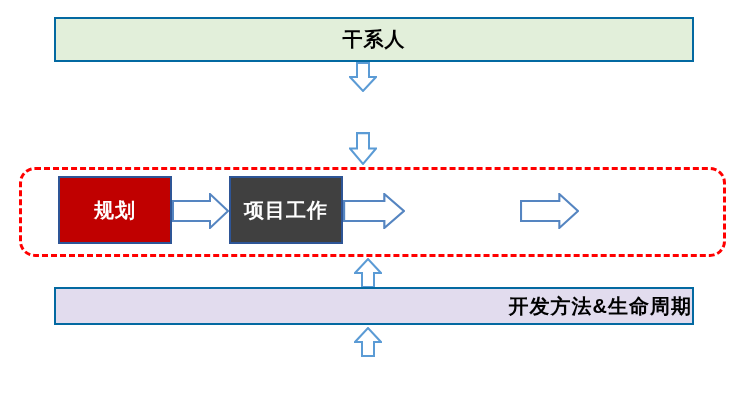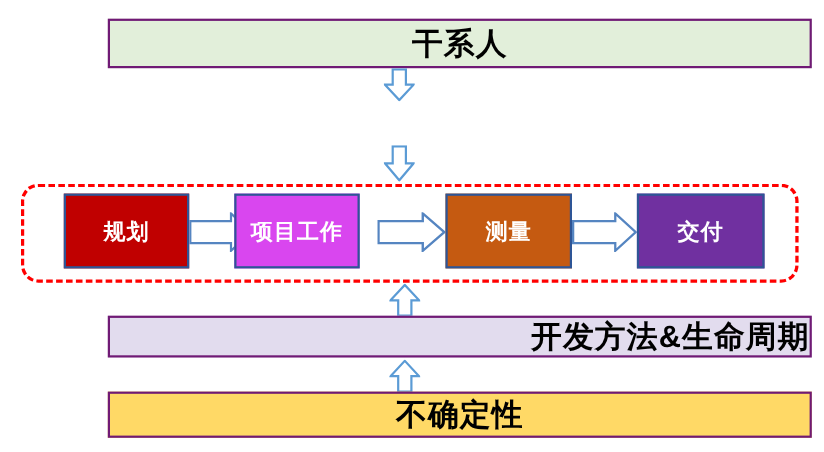--- a/index.html
+++ b/index.html
@@ -8,30 +8,29 @@
     width: 749px;
     height: 411px;
     background: #ffffff;
     font-family: "Liberation Sans", "DejaVu Sans", sans-serif;
     overflow: hidden;
   }
   .bar {
     position: absolute;
     left: 54px;
     width: 640px;
-    border: 2px solid #701a75;
+    border: 2px solid #0369a1;
     box-sizing: border-box;
     display: flex;
     align-items: center;
     justify-content: center;
-    font-size: 28px;
+    font-size: 20px;
     font-weight: bold;
     color: #000000;
     letter-spacing: 1px;
-    margin-left: 44px;
   }
   .bar-stakeholders { top: 17px;  height: 45px; background: #e2efda; }
   .bar-team         { top: 92px;  height: 38px; background: #92d050; }
   .bar-devmethod    { top: 287px; height: 38px; background: #e2dcee; justify-content: flex-end; }
   .bar-uncertainty  { top: 356px; height: 42px; background: #ffd966; }
 
   .dashed-frame {
     position: absolute;
     left: 19px;
     top: 167px;
@@ -50,21 +49,21 @@
     box-sizing: border-box;
     display: flex;
     align-items: center;
     justify-content: center;
     font-size: 20px;
     font-weight: bold;
     color: #ffffff;
     letter-spacing: 1px;
   }
   .pbox-planning    { left: 58px;  background: #c00000; }
-  .pbox-projectwork { left: 213px; background: #d946ef; }
+  .pbox-projectwork { left: 229px; background: #404040; }
   .pbox-measurement { left: 405px; width: 115px; background: #c55a11; }
   .pbox-delivery    { left: 579px; width: 116px; background: #7030a0; }
 
   .arrow { position: absolute; }
   .arrow svg { display: block; }
   .arrow polygon {
     fill: #ffffff;
     stroke: #5b9bd5;
     stroke-width: 2;
     stroke-linejoin: miter;
@@ -116,47 +115,38 @@
   <div class="pbox pbox-projectwork">
     <span>项目工作</span>
   </div>
 
   <div class="arrow arrow-h a-right-2">
     <svg width="62" height="36" viewBox="0 0 57 36" preserveAspectRatio="none">
         <polygon points="1,8 38,8 38,1 56,18 38,35 38,28 1,28"></polygon>
       </svg>
   </div>
 
-  <div class="pbox pbox-measurement">
-    <span>测量</span>
-  </div>
 
   <div class="arrow arrow-h a-right-3">
     <svg width="59" height="36" viewBox="0 0 57 36" preserveAspectRatio="none">
         <polygon points="1,8 38,8 38,1 56,18 38,35 38,28 1,28"></polygon>
       </svg>
   </div>
 
-  <div class="pbox pbox-delivery">
-    <span>交付</span>
-  </div>
 
   <div class="arrow a-up-1">
     <svg width="28" height="30" viewBox="0 0 28 30">
         <polygon points="8,29 8,15 1,15 14,1 27,15 20,15 20,29"></polygon>
       </svg>
   </div>
 
   <div class="bar bar-devmethod">
     <span>开发方法&amp;生命周期</span>
   </div>
 
   <div class="arrow a-up-2">
     <svg width="28" height="30" viewBox="0 0 28 30">
         <polygon points="8,29 8,15 1,15 14,1 27,15 20,15 20,29"></polygon>
       </svg>
   </div>
 
-  <div class="bar bar-uncertainty">
-    <span>不确定性</span>
-  </div>
 
 </div>
 
 </body></html>

